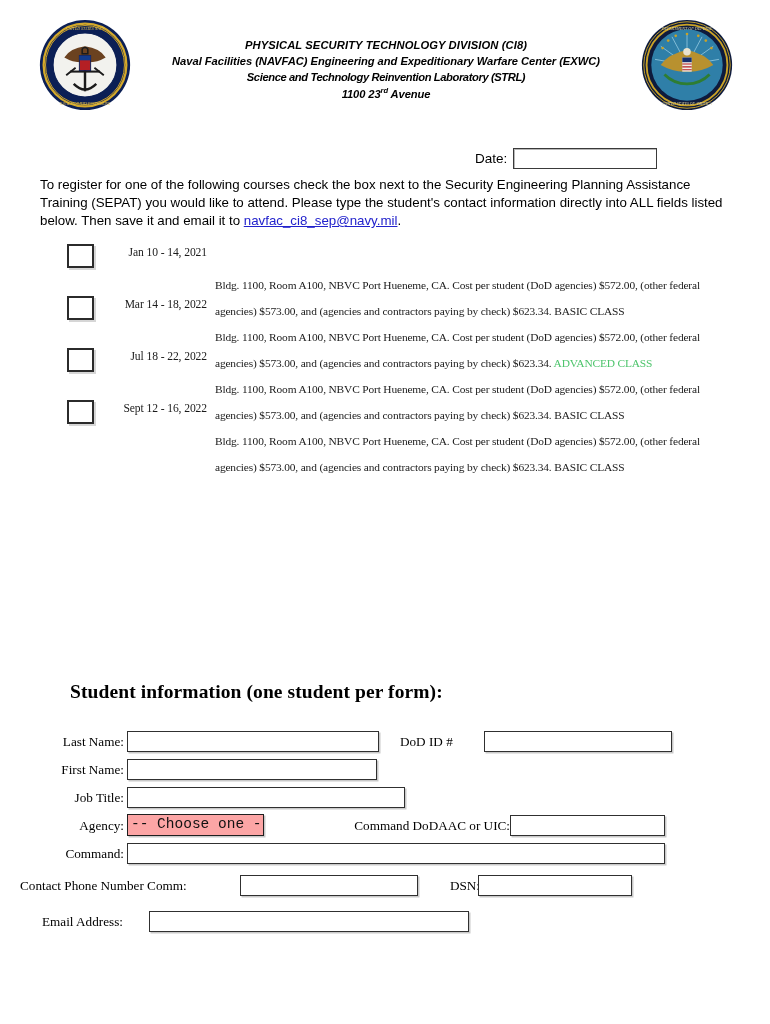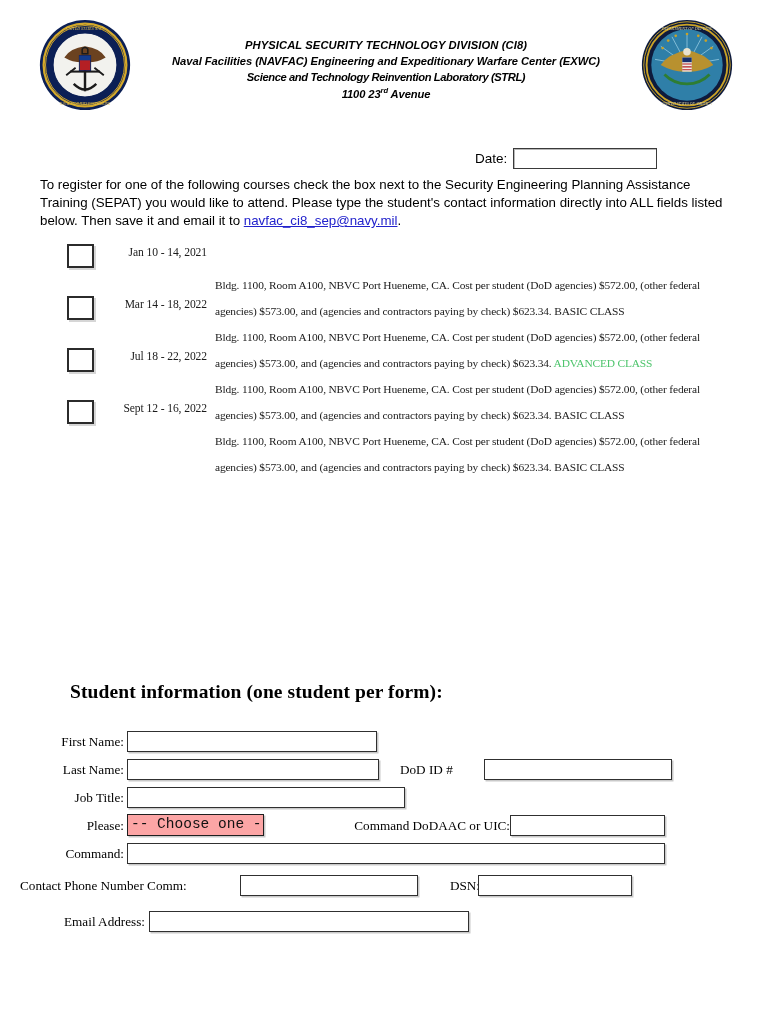--- a/index.html
+++ b/index.html
@@ -298,53 +298,53 @@
     <div class="course-desc"><span>Bldg. 1100, Room A100, NBVC Port Hueneme, CA. Cost per student (DoD agencies) $572.00, (other federal agencies) $573.00, and (agencies and contractors paying by check) $623.34. </span><span class="cls-basic">BASIC CLASS</span></div>
   </div>
 
 </div>
 
 <div class="student-title">Student information (one student per form):</div>
 
 <div class="form">
 
   <div class="frow" style="height:28px">
-    <div class="flabel lbl-left">First Name:</div>
-    <div class="fbox" style="left:127px; width:250px;"></div>
-  </div>
-
-  <div class="frow" style="height:28px">
     <div class="flabel lbl-left">Last Name:</div>
     <div class="fbox" style="left:127px; width:252px;"></div>
     <div class="flabel" style="left:400px; width:78px; text-align:left;">DoD ID #</div>
     <div class="fbox" style="left:484px; width:188px;"></div>
   </div>
 
   <div class="frow" style="height:28px">
+    <div class="flabel lbl-left">First Name:</div>
+    <div class="fbox" style="left:127px; width:250px;"></div>
+  </div>
+
+  <div class="frow" style="height:28px">
     <div class="flabel lbl-left">Job Title:</div>
     <div class="fbox" style="left:127px; width:278px;"></div>
   </div>
 
   <div class="frow" style="height:28px">
-    <div class="flabel lbl-left">Please:</div>
+    <div class="flabel lbl-left">Agency:</div>
     <div class="select-box" style="left:127px; width:137px;">-- Choose one --</div>
     <div class="flabel" style="left:305px; width:205px; text-align:right;">Command DoDAAC or UIC:</div>
     <div class="fbox" style="left:510px; width:155px;"></div>
   </div>
 
   <div class="frow" style="height:32px">
     <div class="flabel lbl-left">Command:</div>
     <div class="fbox" style="left:127px; width:538px;"></div>
   </div>
 
   <div class="frow" style="height:36px">
     <div class="flabel" style="left:20px; width:220px; text-align:left;">Contact Phone Number   Comm:</div>
     <div class="fbox" style="left:240px; width:178px;"></div>
     <div class="flabel" style="left:430px; width:50px; text-align:right;">DSN:</div>
     <div class="fbox" style="left:478px; width:154px;"></div>
   </div>
 
   <div class="frow" style="height:30px">
-    <div class="flabel" style="left:20px; width:125px; text-align:right;">Email Address:</div>
+    <div class="flabel" style="left:20px; width:125px; text-align:center;">Email Address:</div>
     <div class="fbox" style="left:149px; width:320px;"></div>
   </div>
 
 </div>
 
 </body></html>

